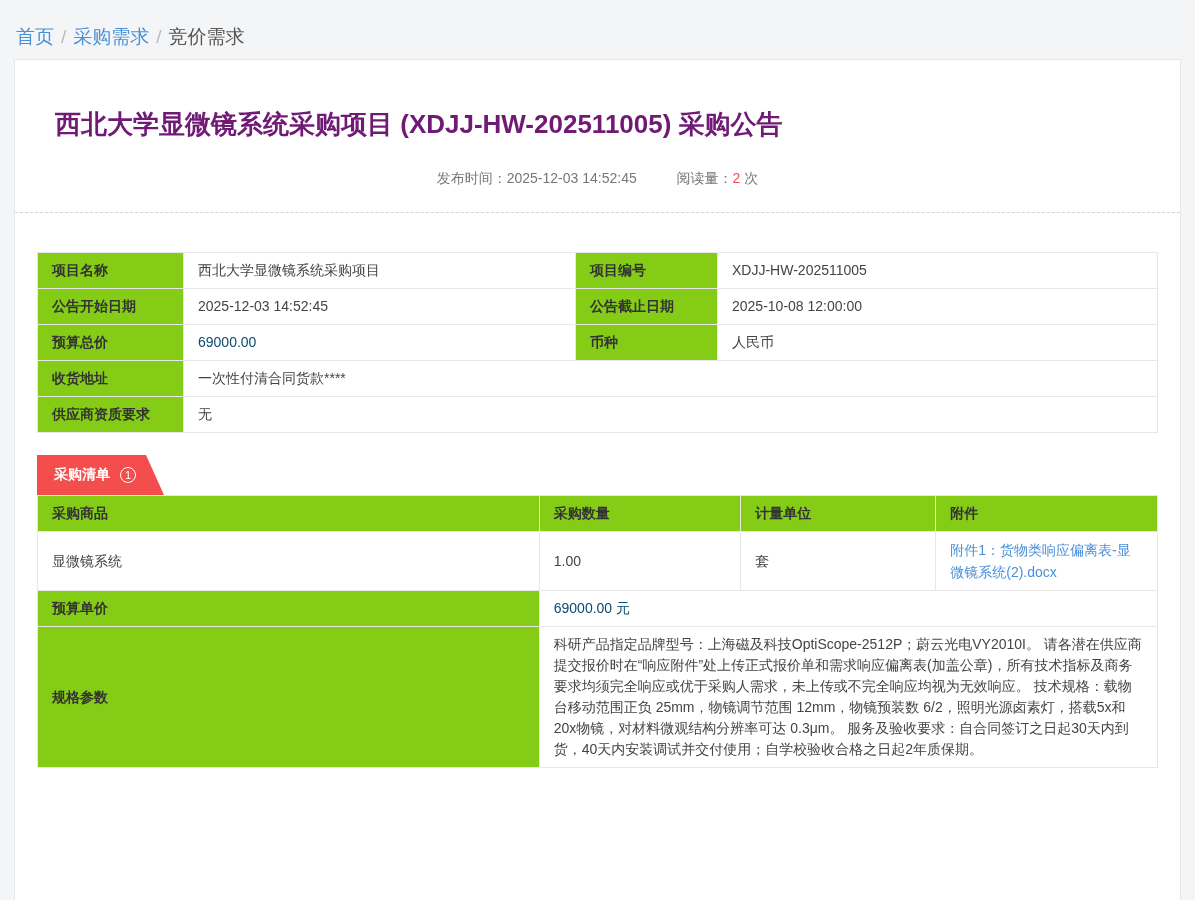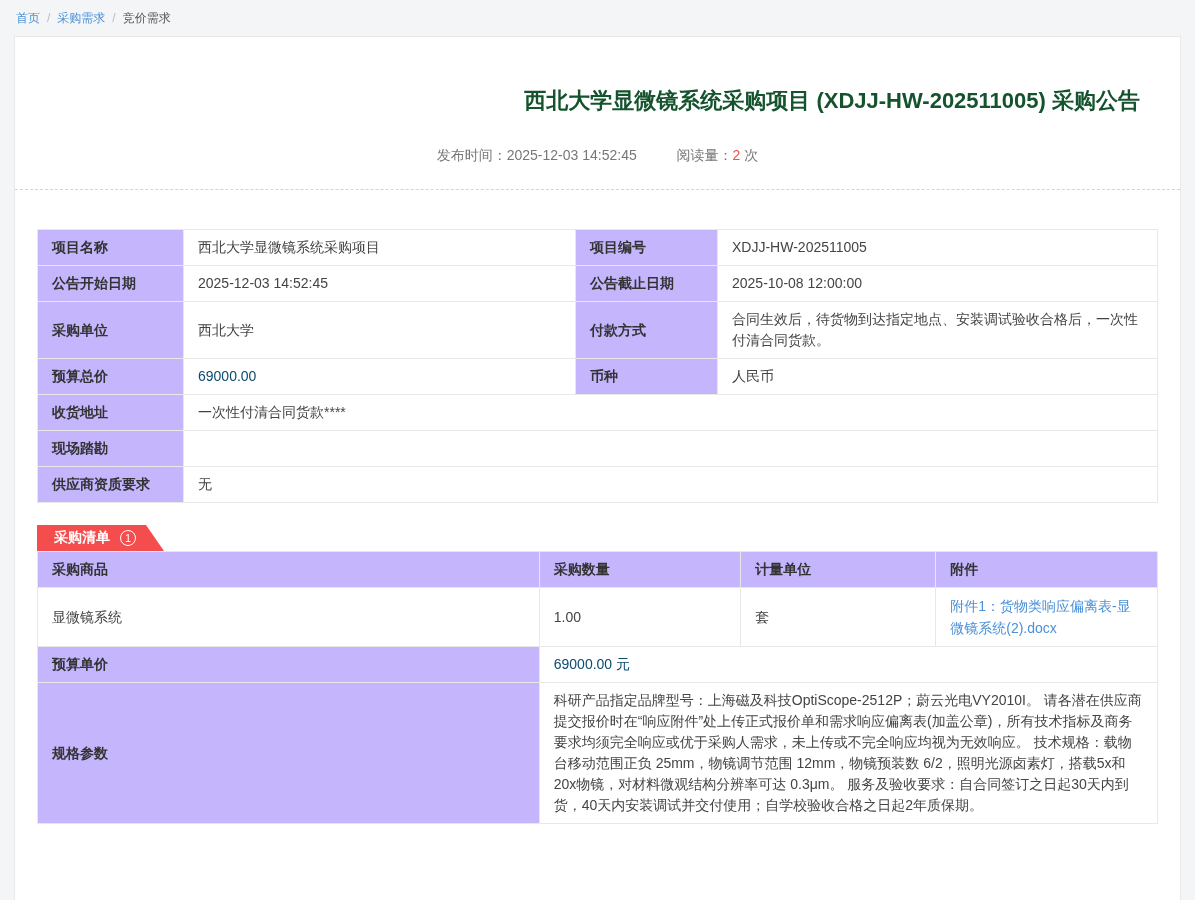--- a/index.html
+++ b/index.html
@@ -4,45 +4,45 @@
 <style>
   * { margin: 0; padding: 0; box-sizing: border-box; }
   html, body {
     background: #f4f5f6;
     font-family: "Liberation Sans", "DejaVu Sans", sans-serif;
     color: #333;
     width: 1195px;
   }
   
   .breadcrumb {
-    padding: 10px 14px 9px 16px;
-    font-size: 12px;
+    padding: 24px 14px 9px 16px;
+    font-size: 19px;
     color: #999;
   }
   .breadcrumb a {
     color: #4a90d9;
     text-decoration: none;
     cursor: pointer;
   }
   .breadcrumb .sep { margin: 0 7px; color: #bbb; }
   .breadcrumb .current { color: #555; }
 
   
   .card {
     margin: 0 14px;
     background: #fff;
     border: 1px solid #e8e8e8;
     min-height: 867px;
   }
   .card-head { padding: 49px 40px 0; }
   .page-title {
-    text-align: right;
-    font-size: 22px;
+    text-align: left;
+    font-size: 26px;
     font-weight: bold;
-    color: #14532d;
+    color: #701a75;
     line-height: 30px;
   }
   .meta-line {
     text-align: center;
     margin-top: 31px;
     font-size: 14px;
     color: #777;
     padding-bottom: 24px;
   }
   .meta-line .chunk { margin: 8px 18px; }
@@ -60,38 +60,38 @@
   }
   th, td {
     border: 1px solid #e8e8e8;
     padding: 7px 14px;
     line-height: 21px;
     text-align: left;
     vertical-align: middle;
     word-break: break-word;
   }
   th {
-    background: #c4b5fd;
+    background: #84cc16;
     color: #333;
     font-weight: bold;
   }
   td { color: #444; background: #fff; }
   .red-val { color: #0c4a6e; font-weight: normal; }
   td.empty { height: 35px; }
 
   
   .list-tag-row { margin-top: 22px; }
   .list-tag {
     display: inline-flex;
     align-items: center;
     background: #f34d4d;
     color: #fff;
     font-size: 14px;
     font-weight: bold;
-    height: 26px;
+    height: 40px;
     padding: 0 28px 0 17px;
     clip-path: polygon(0 0, calc(100% - 18px) 0, 100% 100%, 0 100%);
   }
   .tag-count {
     display: inline-flex;
     align-items: center;
     justify-content: center;
     width: 16px;
     height: 16px;
     border: 1px solid #fff;
@@ -149,38 +149,28 @@
           <th>项目编号</th>
           <td>XDJJ-HW-202511005</td>
         </tr>
         <tr>
           <th>公告开始日期</th>
           <td>2025-12-03 14:52:45</td>
           <th>公告截止日期</th>
           <td>2025-10-08 12:00:00</td>
         </tr>
         <tr>
-          <th>采购单位</th>
-          <td>西北大学</td>
-          <th>付款方式</th>
-          <td>合同生效后，待货物到达指定地点、安装调试验收合格后，一次性付清合同货款。</td>
-        </tr>
-        <tr>
           <th>预算总价</th>
           <td class="red-val">69000.00</td>
           <th>币种</th>
           <td>人民币</td>
         </tr>
         <tr>
           <th>收货地址</th>
           <td colspan="3">一次性付清合同货款****</td>
-        </tr>
-        <tr>
-          <th>现场踏勘</th>
-          <td colspan="3" class="empty"></td>
         </tr>
         <tr>
           <th>供应商资质要求</th>
           <td colspan="3">无</td>
         </tr>
       </tbody>
     </table>
 
     <div class="list-tag-row">
       <span class="list-tag">

